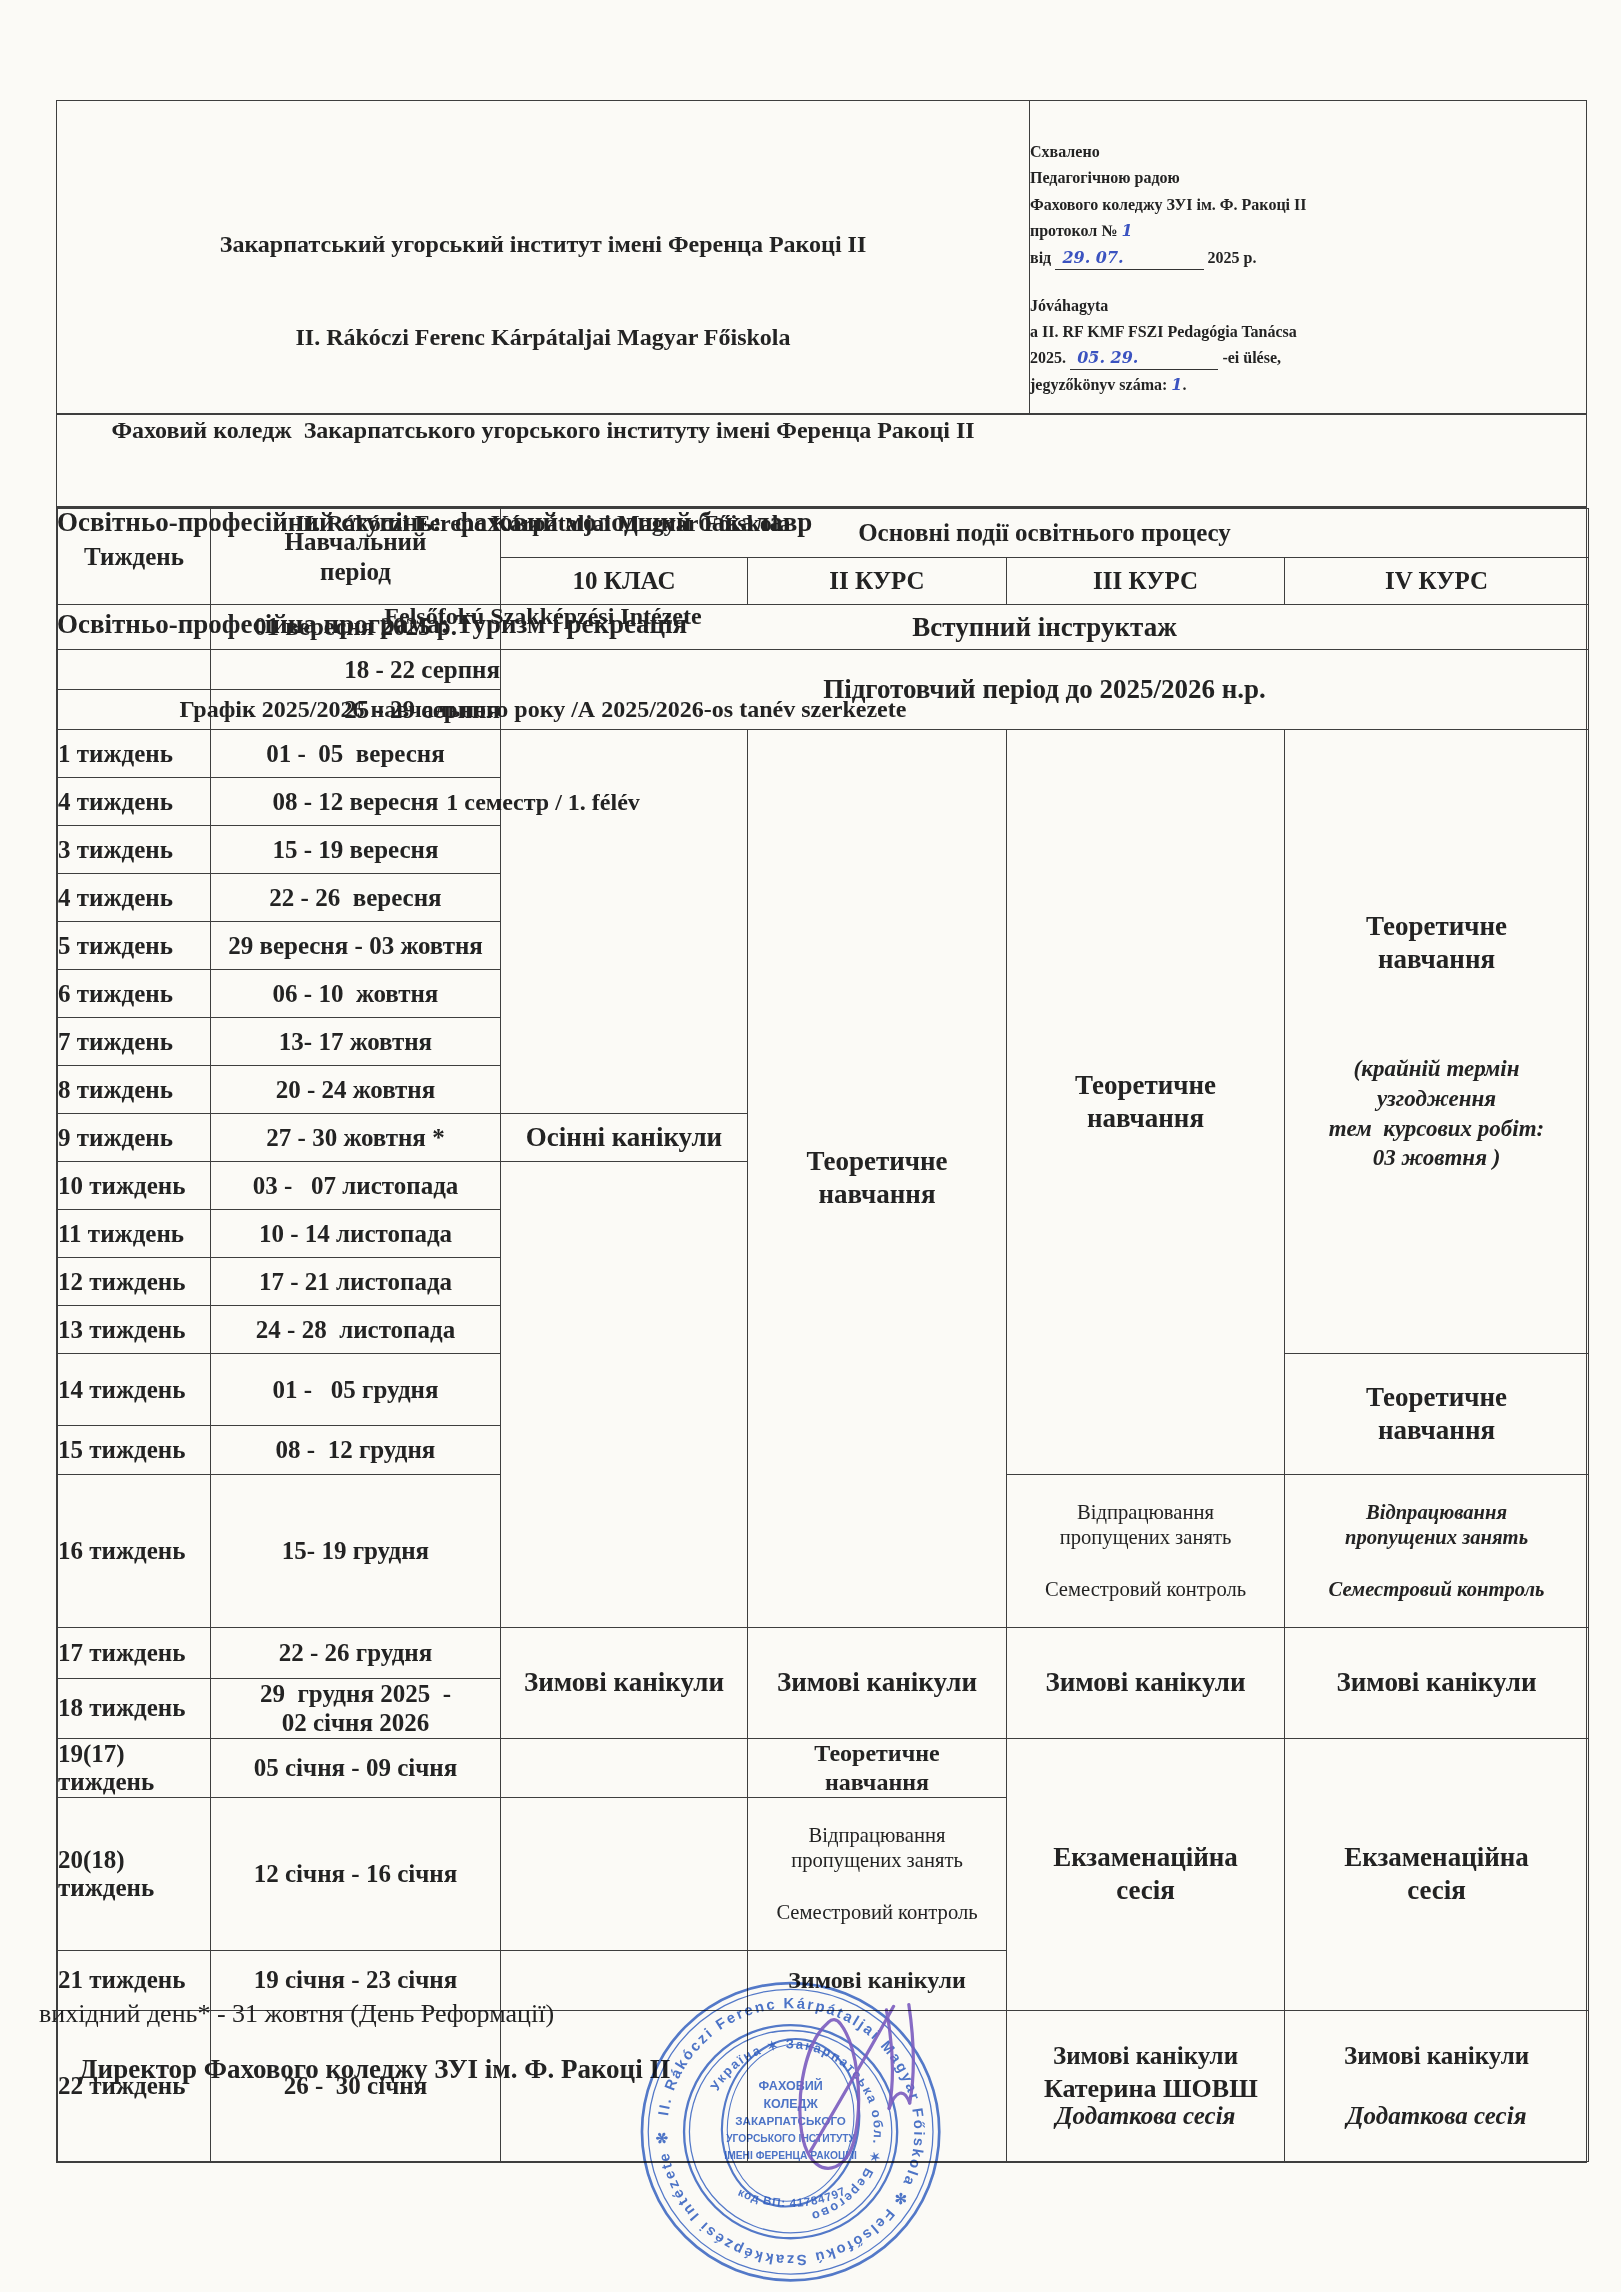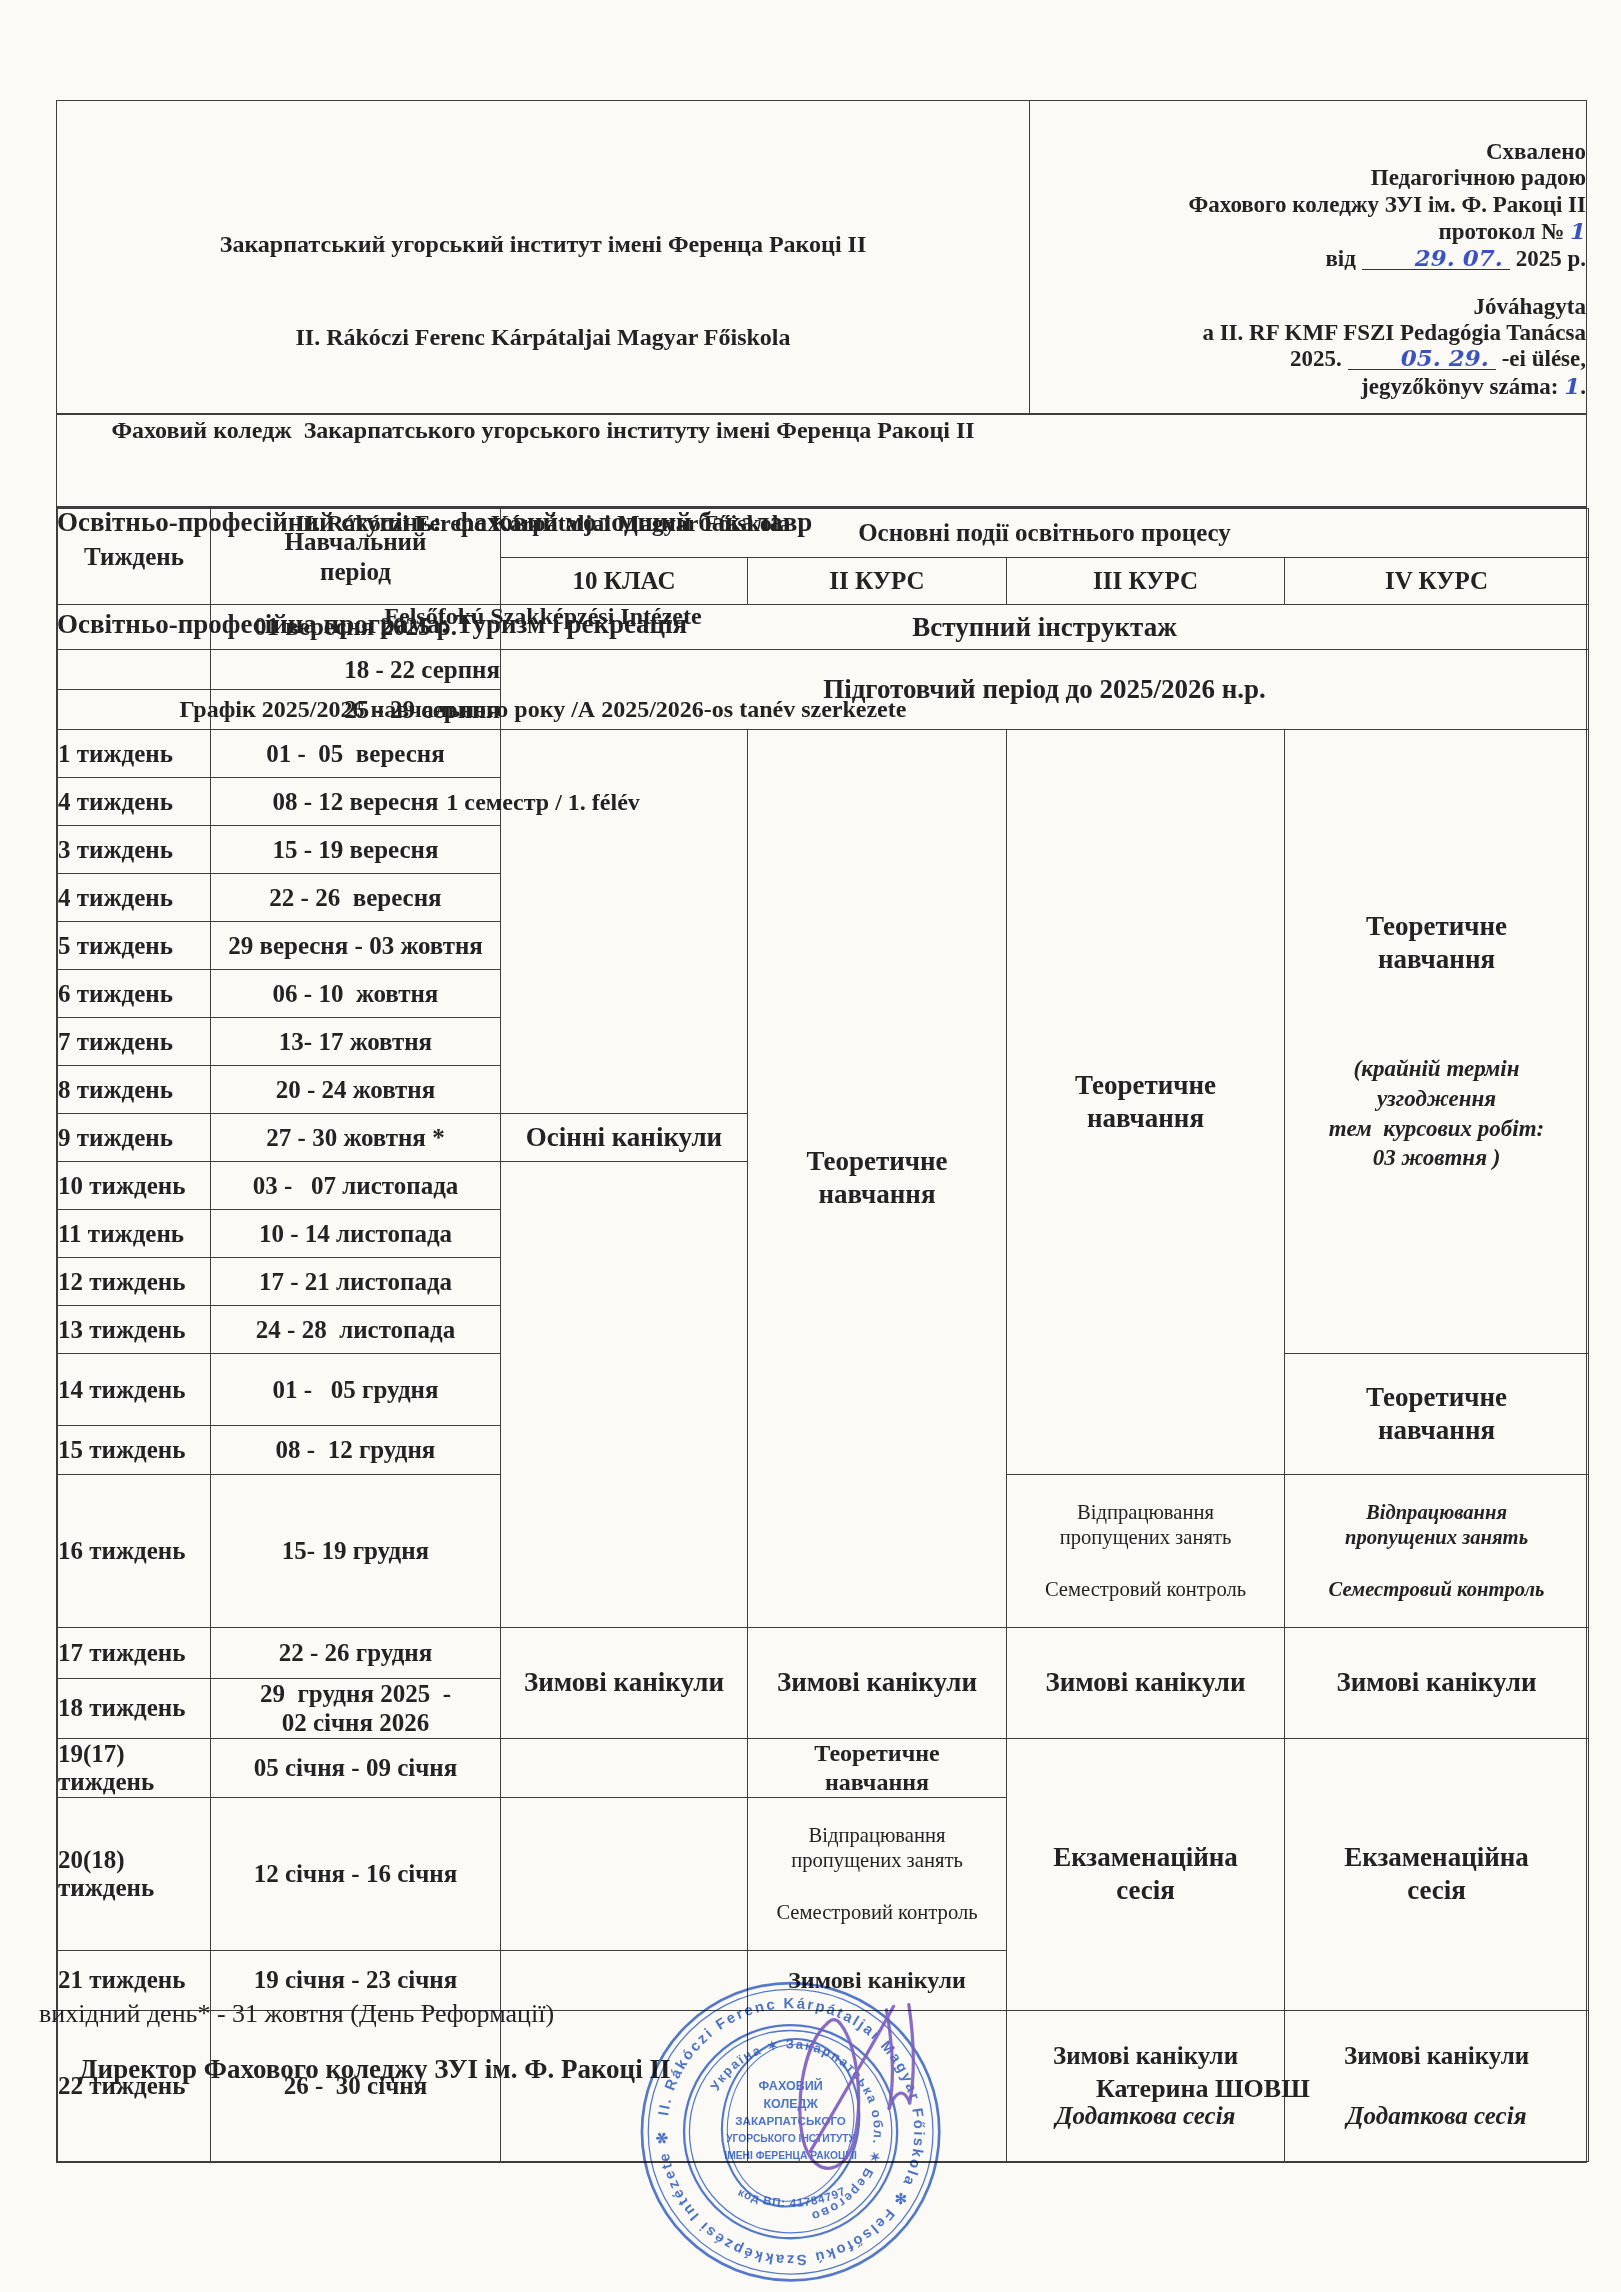--- a/index.html
+++ b/index.html
@@ -3,21 +3,21 @@
 <meta charset="utf-8">
 <style>
   html,body{margin:0;padding:0;background:#e9e7e2;}
   .page{position:relative;width:1621px;height:2293px;background:#fbfaf6;overflow:hidden;
         font-family:"Liberation Serif","DejaVu Serif",serif;color:#232323;}
   .frame{position:absolute;left:56px;top:100px;width:1531px;border:1.8px solid #3e3e3e;box-sizing:border-box;background:transparent;}
   
   .hdr{display:flex;height:314px;border-bottom:2.7px solid #3e3e3e;box-sizing:border-box;}
   .hdr-left{width:973px;border-right:1.8px solid #3e3e3e;box-sizing:border-box;text-align:center;
             padding-top:66px;font-weight:bold;font-size:24px;line-height:31px;white-space:pre-wrap;}
-  .hdr-right{flex:1;text-align:right;padding-top:38px;font-weight:bold;font-size:23px;line-height:26.4px;}
+  .hdr-right{flex:1;text-align:left;padding-top:38px;font-weight:bold;font-size:16px;line-height:26.4px;}
   .hdr-right .gap{height:21.5px;}
   .hw{color:#3b53c0;font-style:italic;font-family:"DejaVu Serif",serif;font-weight:bold;}
   .uline{display:inline-block;border-bottom:1.8px solid #333;min-width:134px;padding:0 7.2px;line-height:23px;}
   
   .title{height:93px;border-bottom:2.7px solid #3e3e3e;box-sizing:border-box;text-align:left;
          padding-top:22px;font-weight:bold;font-size:27px;line-height:34px;white-space:pre-wrap;}
   
   table.sched{width:100%;border-collapse:collapse;table-layout:fixed;}
   .sched th,.sched td{border:1.8px solid #3e3e3e;padding:0;vertical-align:middle;box-sizing:border-box;overflow:hidden;}
   .sched th{font-size:25px;font-weight:bold;text-align:center;white-space:pre-line;line-height:30px;}
@@ -25,21 +25,21 @@
   .per{padding-left:16px;font-weight:bold;font-size:25px;text-align:center;white-space:pre-wrap;line-height:29.6px;}
   .right{text-align:right;padding-right:10.7px;padding-left:0;}
   .ctr{text-align:center;font-weight:bold;font-size:27px;line-height:33px;white-space:pre-line;}
   .small{font-size:20.6px;line-height:25px;font-weight:normal;white-space:pre-line;text-align:center;margin-top:32px;}
   .itl{font-style:italic;font-weight:bold;}
   .note{font-style:italic;font-size:23px;line-height:29.6px;white-space:pre-wrap;margin-top:45px;font-weight:bold;}
   .stack2{margin-top:1.8px;}
   
   .foot-note{position:absolute;left:39px;top:1999px;font-size:26px;}
   .director{position:absolute;left:79px;top:2054px;font-size:27px;font-weight:bold;}
-  .sign-name{position:absolute;left:1096px;top:2074px;font-size:26px;font-weight:bold;}
+  .sign-name{position:absolute;left:1044px;top:2074px;font-size:26px;font-weight:bold;}
   .stamp-wrap{position:absolute;left:616px;top:1965px;width:394px;height:328px;mix-blend-mode:multiply;}
 </style>
 </head>
 <body>
 
 <div class="page">
 
   <div class="frame">
 
     <div class="hdr">

